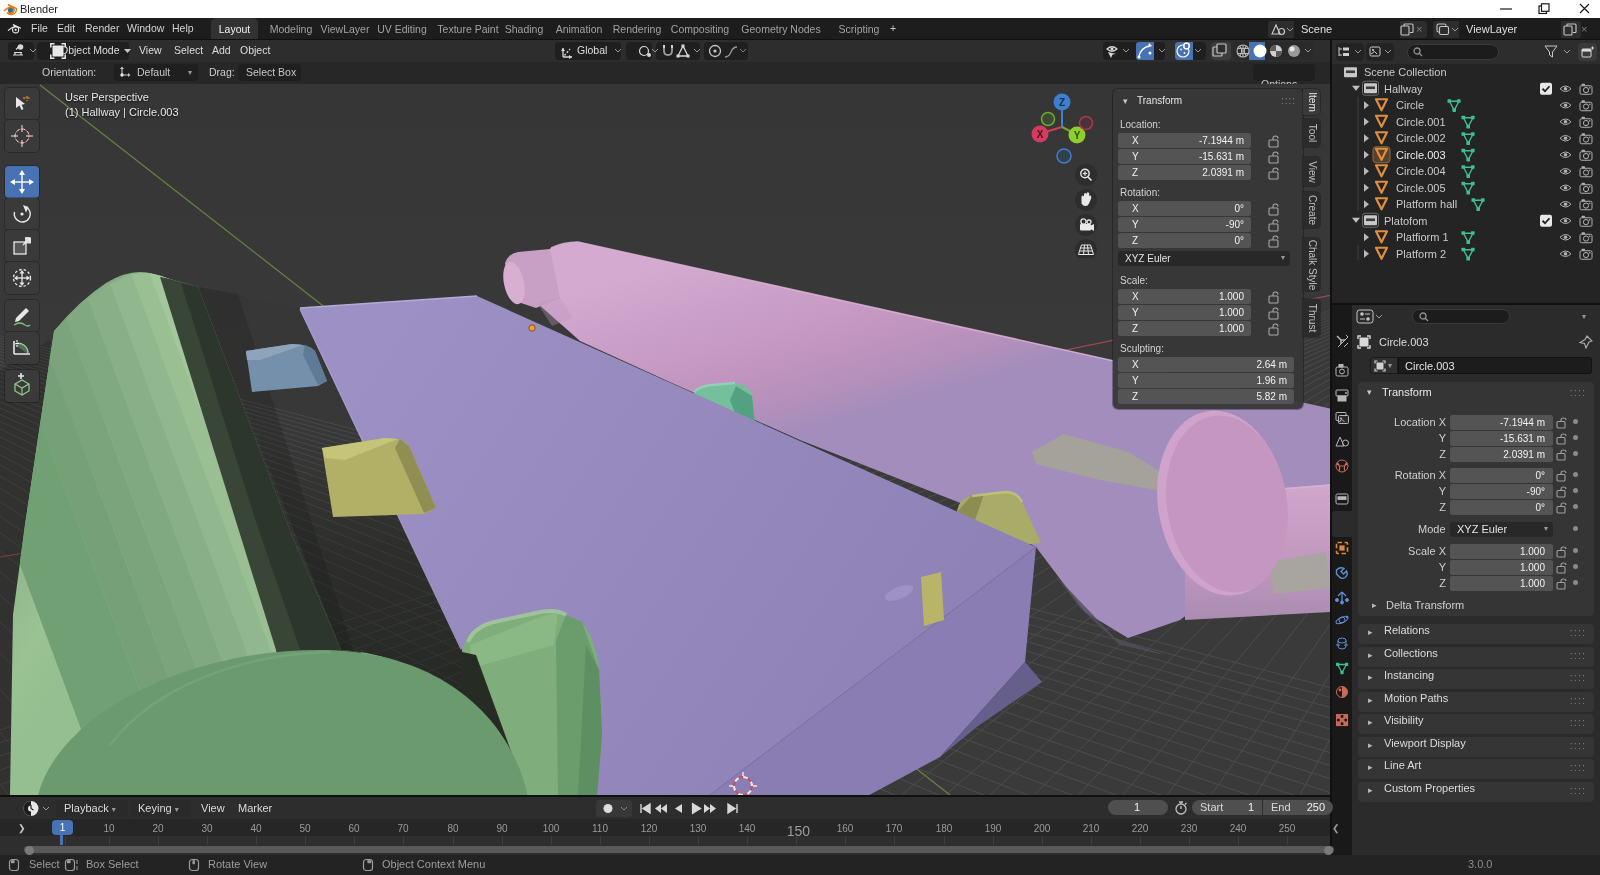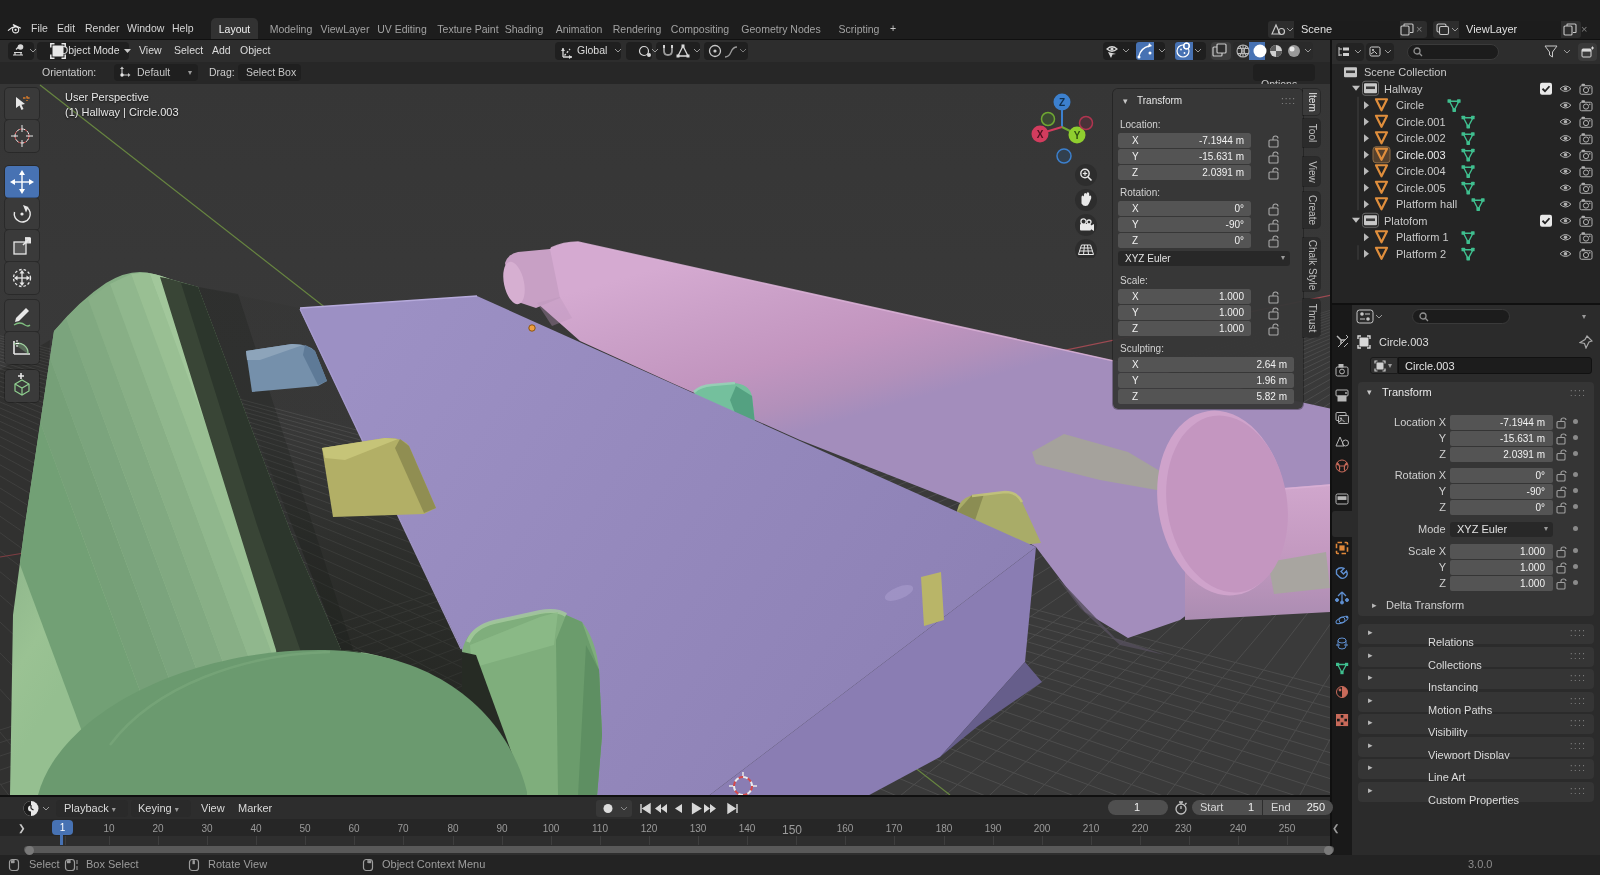--- a/index.html
+++ b/index.html
@@ -54,27 +54,40 @@
   #tlruler { position:absolute; left:0; top:22px; width:1330px; height:17px; background:#262626; color:#9b9b9b; font-size:10px; }
   #tltrack { position:absolute; left:0; top:39px; width:1330px; height:9px; background:#2e2e2e; }
   #tlscroll { position:absolute; left:0; top:48px; width:1330px; height:10px; background:#2e2e2e; }
 
   
   #status { position:absolute; left:0; top:855px; width:1600px; height:20px; background:#232323; color:#9d9d9d; font-size:11px; }
 
   .sep { position:absolute; background:#101010; }
   .ppanel.closed { height:20px; width:236px; }
   .ppanel .pc { position:absolute; left:10px; top:3px; font-size:9px; color:#bababa; }
-  .ppanel .pt { position:absolute; left:26px; top:12px; color:#dcdcdc;margin-left:44px; }
+  .ppanel .pt { position:absolute; left:26px; top:0; color:#dcdcdc; }
   .ppanel .pg { position:absolute; right:8px; top:2px; color:#7a7a7a; letter-spacing:1px; }
 </style>
 </head>
 <body>
 <div id="app">
 
+  <div id="titlebar">
+    <svg class="abs" style="left:3px;top:2px" width="14" height="14" viewBox="0 0 14 14">
+      <circle cx="8.2" cy="8" r="3.4" fill="#2a6fa8"></circle>
+      <path d="M1 9 Q4.5 5.5 8 5 L5 2.5 L13.5 6.5 Q14 10 10.5 12 Q6.5 13.5 4 10.5 Q6 12 8.5 11 Q11 9.8 10.6 7.4 Q10 5.2 7.6 5.2 Q5 5.4 1 9 Z" fill="none" stroke="#e87d0d" stroke-width="1.4"></path>
+    </svg>
+    <span class="tbt">Blender</span>
+    <svg class="abs" style="left:1490px;top:0" width="110" height="18" viewBox="0 0 110 18">
+      <line x1="10" y1="9" x2="22" y2="9" stroke="#1a1a1a" stroke-width="1.2"></line>
+      <rect x="49" y="6" width="7.5" height="7.5" fill="none" stroke="#1a1a1a" stroke-width="1.2"></rect>
+      <rect x="51.5" y="3.8" width="7.5" height="7.5" fill="#fff" stroke="#1a1a1a" stroke-width="1.2"></rect>
+      <path d="M90 4 L99 13 M99 4 L90 13" stroke="#1a1a1a" stroke-width="1.2"></path>
+    </svg>
+  </div>
 
   <div id="topbar">
     <svg class="abs" style="left:7px;top:4px" width="15" height="14" viewBox="0 0 15 14">
       <circle cx="8.6" cy="7.8" r="3.1" fill="none" stroke="#e8e8e8" stroke-width="1.1"></circle>
       <circle cx="8.6" cy="7.8" r="1.1" fill="#e8e8e8"></circle>
       <path d="M1 8.6 Q4.8 4.9 8.3 4.6 L6 2.6 L13.9 6.3" fill="none" stroke="#e8e8e8" stroke-width="1.2"></path>
     </svg>
     <span class="menu" style="left:31px">File</span>
     <span class="menu" style="left:57px">Edit</span>
     <span class="menu" style="left:85px">Render</span>
@@ -1355,29 +1368,29 @@
         <span style="position:absolute;left:275px;top:26px;width:28px;text-align:center;color:#9b9b9b;font-size:10px">50</span>
         <span style="position:absolute;left:324px;top:26px;width:28px;text-align:center;color:#9b9b9b;font-size:10px">60</span>
         <span style="position:absolute;left:373px;top:26px;width:28px;text-align:center;color:#9b9b9b;font-size:10px">70</span>
         <span style="position:absolute;left:423px;top:26px;width:28px;text-align:center;color:#9b9b9b;font-size:10px">80</span>
         <span style="position:absolute;left:472px;top:26px;width:28px;text-align:center;color:#9b9b9b;font-size:10px">90</span>
         <span style="position:absolute;left:521px;top:26px;width:28px;text-align:center;color:#9b9b9b;font-size:10px">100</span>
         <span style="position:absolute;left:570px;top:26px;width:28px;text-align:center;color:#9b9b9b;font-size:10px">110</span>
         <span style="position:absolute;left:619px;top:26px;width:28px;text-align:center;color:#9b9b9b;font-size:10px">120</span>
         <span style="position:absolute;left:668px;top:26px;width:28px;text-align:center;color:#9b9b9b;font-size:10px">130</span>
         <span style="position:absolute;left:717px;top:26px;width:28px;text-align:center;color:#9b9b9b;font-size:10px">140</span>
-        <span style="position:absolute;left:766px;top:26px;width:28px;text-align:left;color:#9b9b9b;font-size:12px">150</span>
+        <span style="position:absolute;left:766px;top:26px;width:28px;text-align:right;color:#9b9b9b;font-size:14px">150</span>
         <span style="position:absolute;left:815px;top:26px;width:28px;text-align:center;color:#9b9b9b;font-size:10px">160</span>
         <span style="position:absolute;left:864px;top:26px;width:28px;text-align:center;color:#9b9b9b;font-size:10px">170</span>
         <span style="position:absolute;left:914px;top:26px;width:28px;text-align:center;color:#9b9b9b;font-size:10px">180</span>
         <span style="position:absolute;left:963px;top:26px;width:28px;text-align:center;color:#9b9b9b;font-size:10px">190</span>
         <span style="position:absolute;left:1012px;top:26px;width:28px;text-align:center;color:#9b9b9b;font-size:10px">200</span>
         <span style="position:absolute;left:1061px;top:26px;width:28px;text-align:center;color:#9b9b9b;font-size:10px">210</span>
         <span style="position:absolute;left:1110px;top:26px;width:28px;text-align:center;color:#9b9b9b;font-size:10px">220</span>
-        <span style="position:absolute;left:1159px;top:26px;width:28px;text-align:left;color:#9b9b9b;font-size:10px">230</span>
+        <span style="position:absolute;left:1159px;top:26px;width:28px;text-align:center;color:#9b9b9b;font-size:10px">230</span>
         <span style="position:absolute;left:1208px;top:26px;width:28px;text-align:center;color:#9b9b9b;font-size:10px">240</span>
         <span style="position:absolute;left:1257px;top:26px;width:28px;text-align:center;color:#9b9b9b;font-size:10px">250</span>
         <div style="position:absolute;left:49px;top:39px;width:1px;height:9px;background:#3e3e3e"></div>
         <div style="position:absolute;left:93px;top:39px;width:1px;height:9px;background:#3e3e3e"></div>
         <div style="position:absolute;left:142px;top:39px;width:1px;height:9px;background:#3e3e3e"></div>
         <div style="position:absolute;left:191px;top:39px;width:1px;height:9px;background:#3e3e3e"></div>
         <div style="position:absolute;left:240px;top:39px;width:1px;height:9px;background:#3e3e3e"></div>
         <div style="position:absolute;left:289px;top:39px;width:1px;height:9px;background:#3e3e3e"></div>
         <div style="position:absolute;left:338px;top:39px;width:1px;height:9px;background:#3e3e3e"></div>
         <div style="position:absolute;left:387px;top:39px;width:1px;height:9px;background:#3e3e3e"></div>

